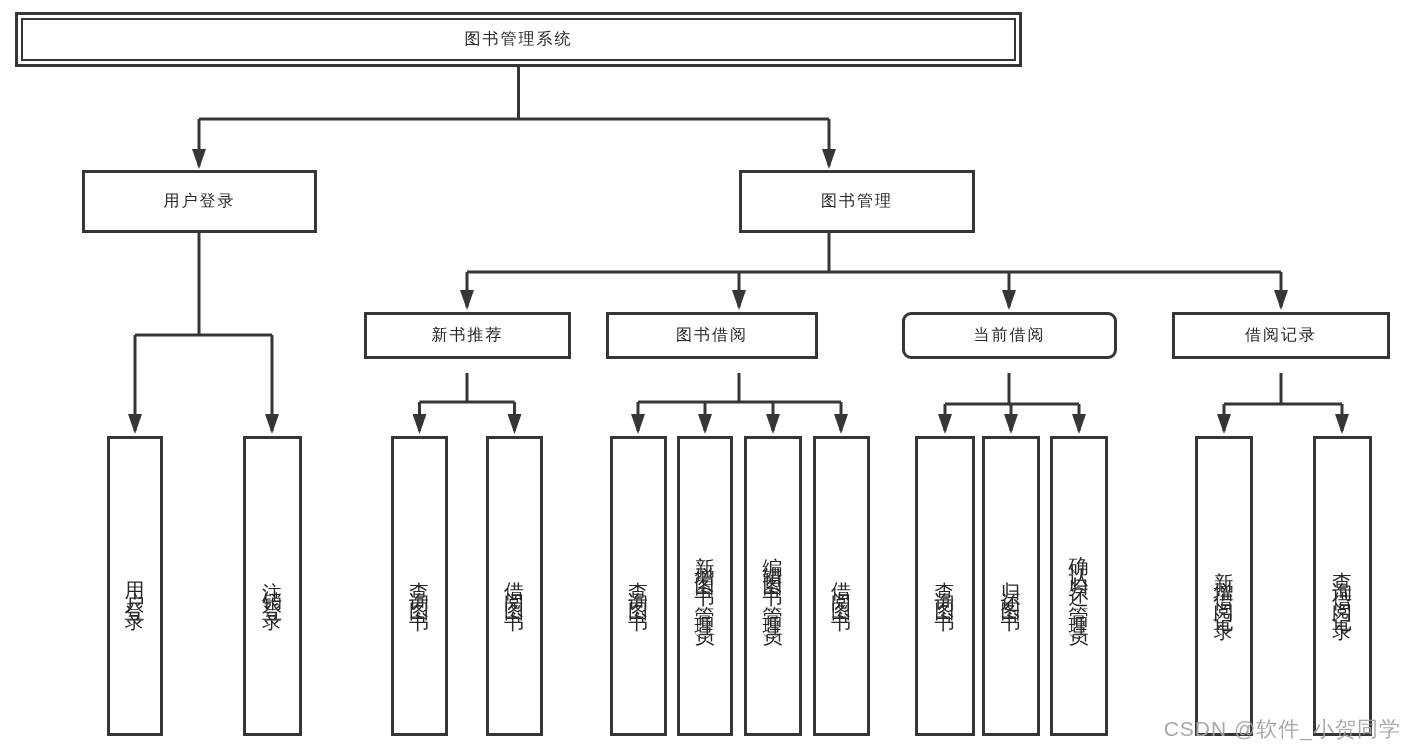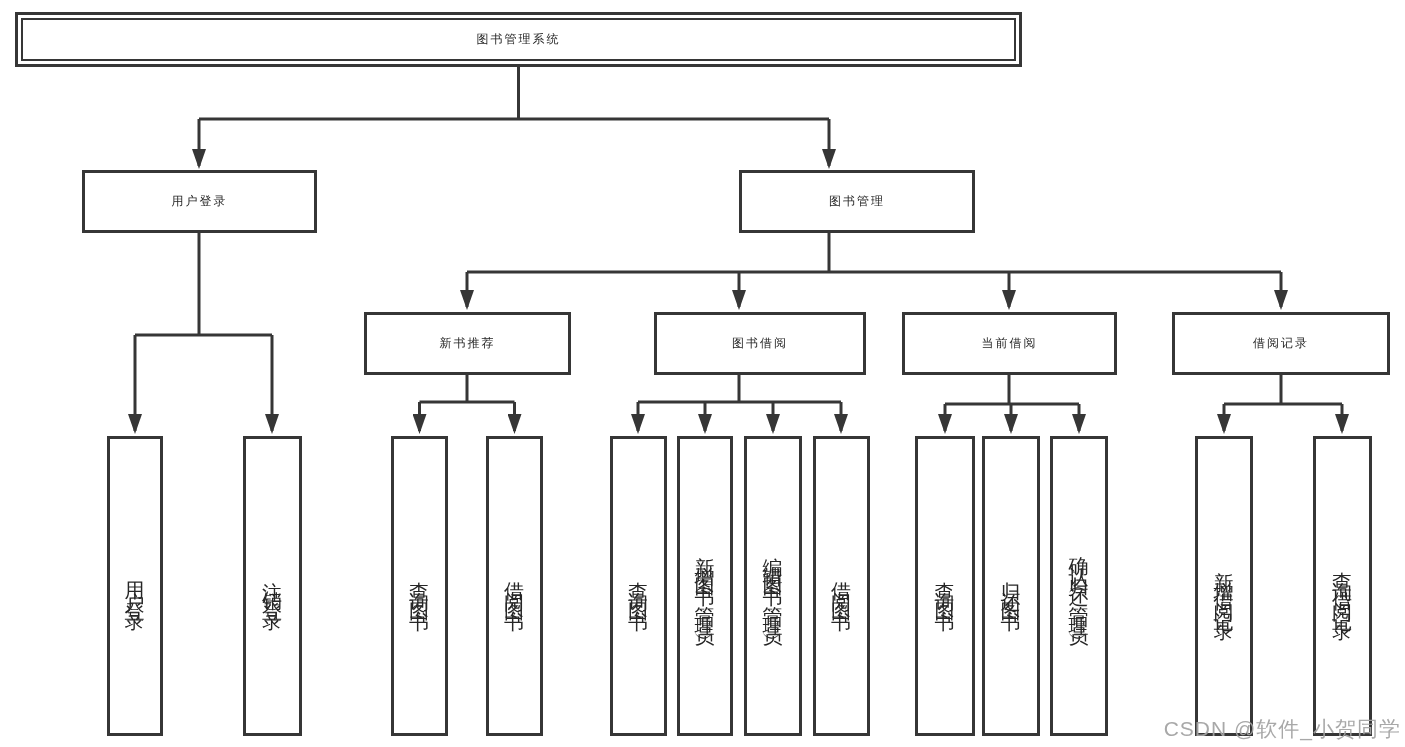--- a/index.html
+++ b/index.html
@@ -21,34 +21,34 @@
   .node {
     position: absolute;
     box-sizing: border-box;
     border: 3px solid #363636;
     background: #ffffff;
     display: flex;
     align-items: center;
     justify-content: center;
   }
   .node .h-label {
-    font-size: 12px;
+    font-size: 16px;
     letter-spacing: 2px;
     white-space: nowrap;
   }
   .root-node { border-width: 3px; }
   .root-node::after {
     content: "";
     position: absolute;
     inset: 3px;
     border: 2px solid #363636;
     pointer-events: none;
   }
   .lvl2 { top: 170px; height: 63px; }
-  .lvl3 { top: 312px; height: 63px; }
+  .lvl3 { top: 312px; height: 47px; }
   .leaf { top: 436px; height: 300px; }
   .vtext {
     writing-mode: vertical-rl;
     text-orientation: mixed;
     font-size: 20px;
     letter-spacing: 10px;
     line-height: 1;
     white-space: nowrap;
   }
   .watermark {
@@ -124,24 +124,24 @@
   <div class="node lvl2" style="left:82px; width:235px;">
     <span class="h-label">用户登录</span>
   </div>
   <div class="node lvl2" style="left:711px; width:236px;margin-left:28px;">
     <span class="h-label">图书管理</span>
   </div>
 
   <div class="node lvl3" style="left:364px; width:207px;">
     <span class="h-label">新书推荐</span>
   </div>
-  <div class="node lvl3" style="left:654px; width:212px;">
+  <div class="node lvl3" style="left:606px; width:212px;">
     <span class="h-label">图书借阅</span>
   </div>
-  <div class="node lvl3" style="left:902px; width:215px;">
+  <div class="node lvl3" style="left:902px; width:215px;border-radius:9px;">
     <span class="h-label">当前借阅</span>
   </div>
   <div class="node lvl3" style="left:1172px; width:218px;">
     <span class="h-label">借阅记录</span>
   </div>
 
   <div class="node leaf" style="left:107px; width:56px;">
     <span class="vtext">用户登录</span>
   </div>
   <div class="node leaf" style="left:243px; width:59px;">

